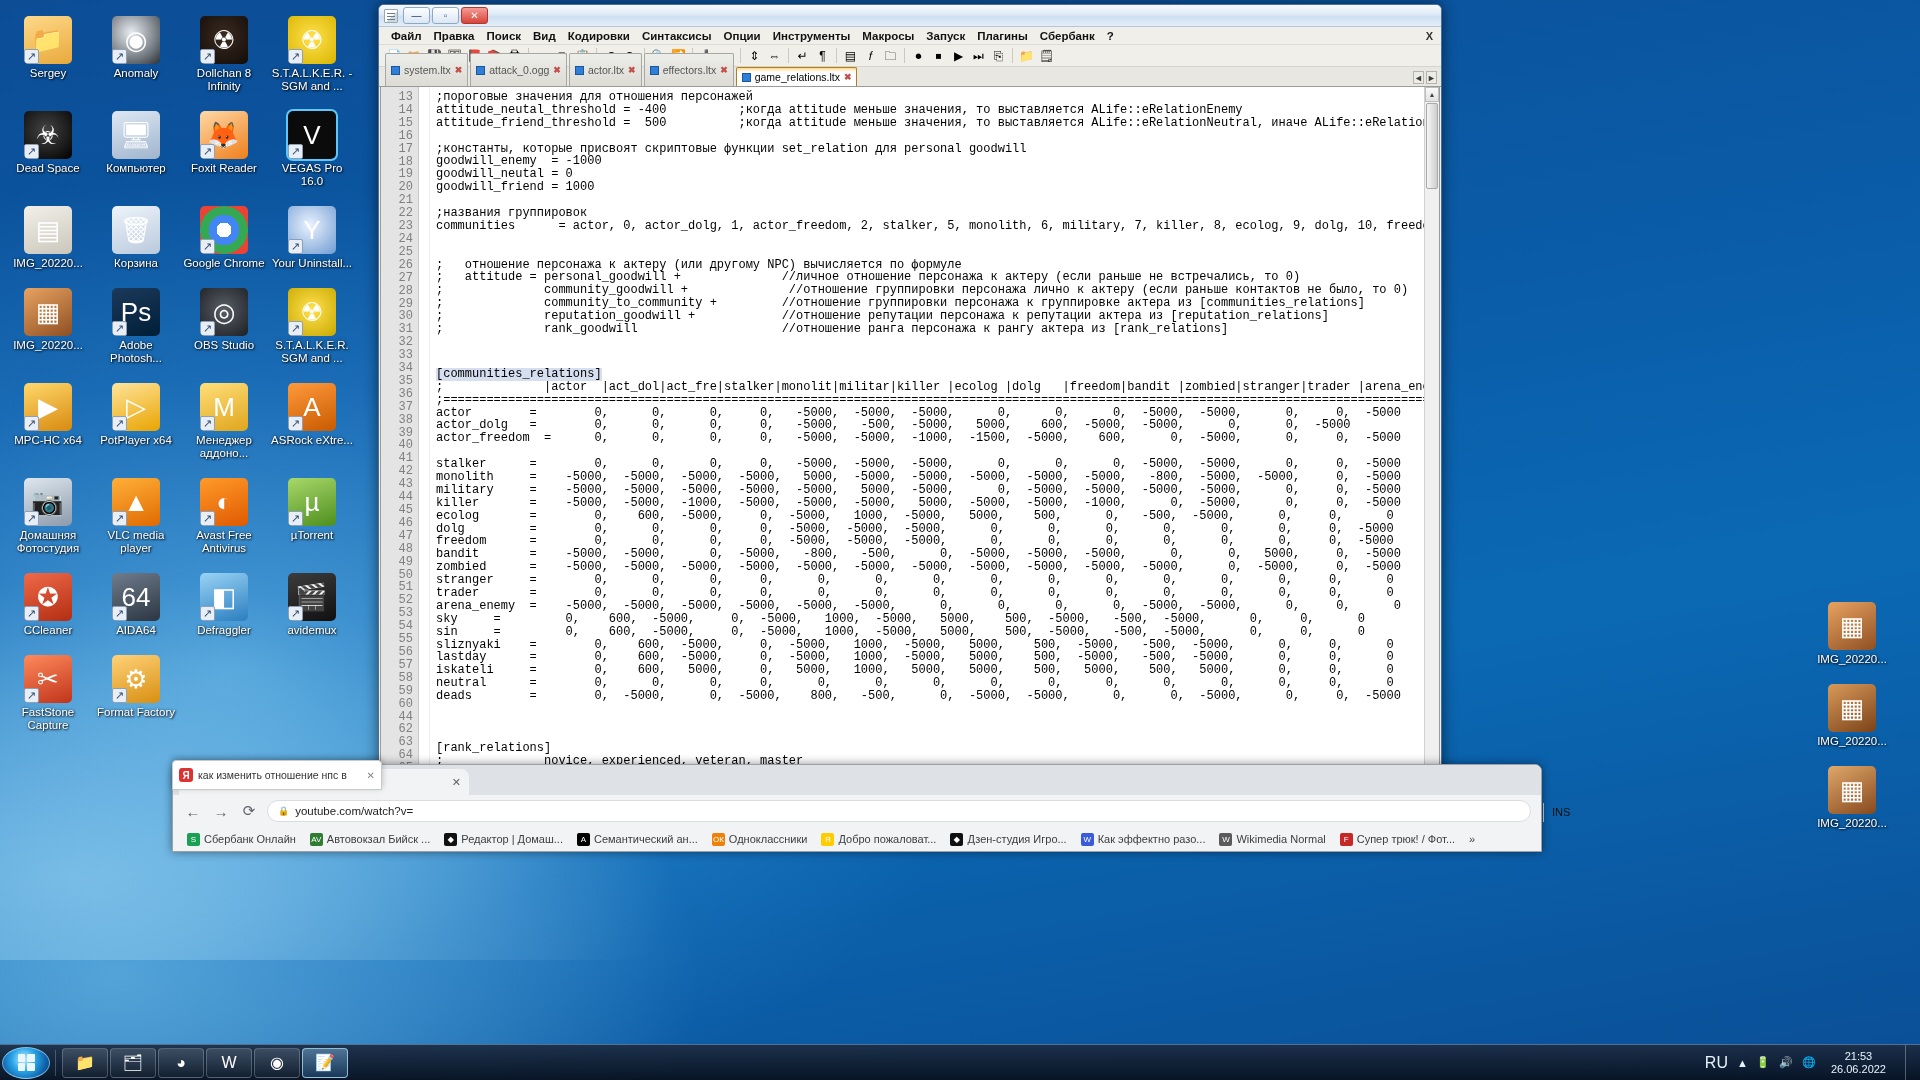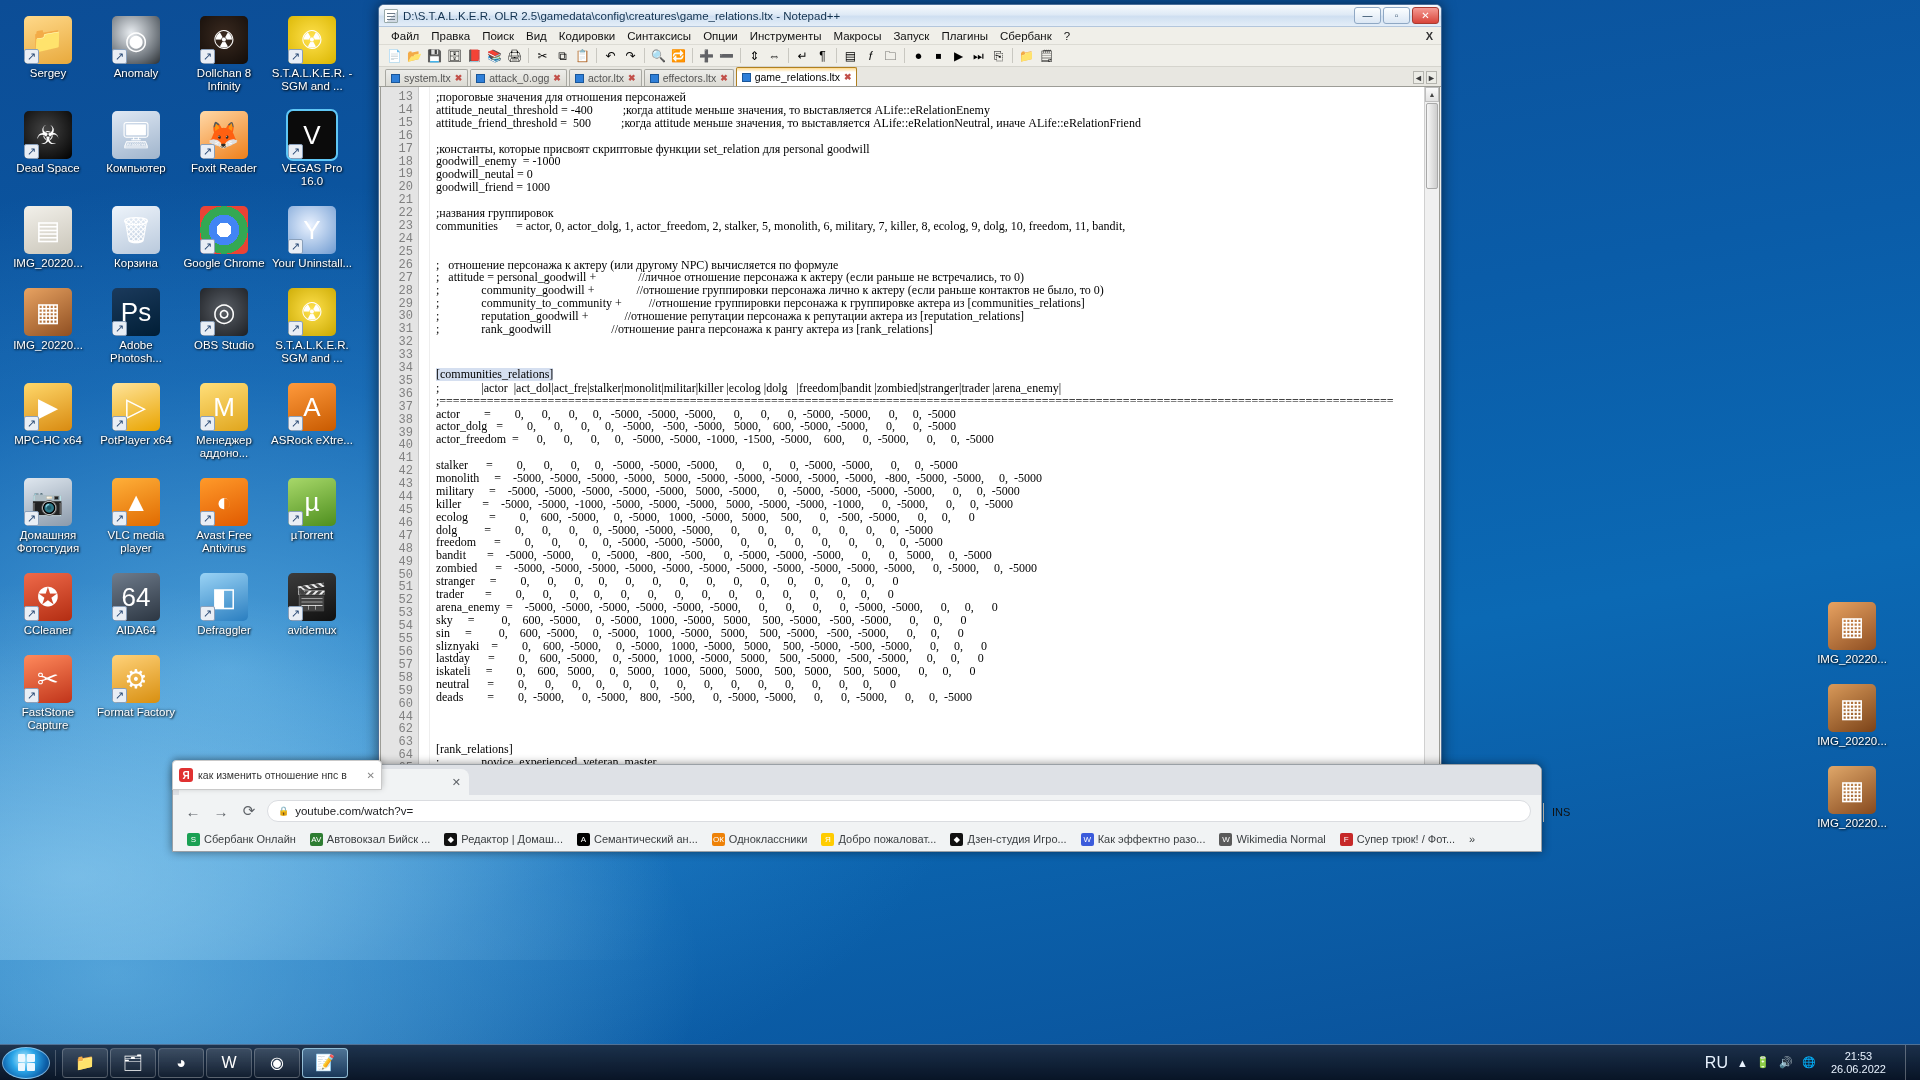--- a/index.html
+++ b/index.html
@@ -76,36 +76,36 @@
     background:linear-gradient(180deg,#fcfeff,#dbe7f4);
     font-size:10px;color:#24425f;display:flex;align-items:center;justify-content:center;
   }
   .wbtn.close{background:linear-gradient(180deg,#f59b94,#d8443a);border-color:#a93a30;color:#fff;}
 
   .menubar{
     height:18px;flex:0 0 18px;display:flex;align-items:center;
     background:#f0efe9;padding-left:6px;font-size:11.5px;color:#111;
     border-bottom:1px solid #dcdbd4; position:relative;
   }
-  .menubar .mi{padding:13px 6px;white-space:nowrap;}
+  .menubar .mi{padding:13px 6px;white-space:nowrap;font-weight:bold;}
   .menubar .xclose{position:absolute;right:8px;font-size:11px;color:#333;font-weight:bold;}
 
   .toolbar{
     height:22px;flex:0 0 22px;display:flex;align-items:center;gap:1px;
     background:#f0efe9;padding-left:6px;border-bottom:1px solid #d5d4cd;
   }
   .tb{width:19px;height:19px;border-radius:2px;display:flex;align-items:center;justify-content:center;font-size:12px;line-height:1;}
   .tbsep{width:1px;height:15px;background:#c9c8c1;margin:0 3px;}
 
   .tabbar{
     height:20px;flex:0 0 20px;display:flex;align-items:flex-end;
     background:#e8e7e1;padding-left:6px;position:relative;border-bottom:1px solid #9c9c96;
   }
   .tab{
-    height:17px;display:flex;align-items:center;gap:4px;padding:0 5px;
+    height:33px;display:flex;align-items:center;gap:4px;padding:0 5px;
     font-size:10.5px;color:#555;background:linear-gradient(180deg,#ededea,#dcdbd4);
     border:1px solid #a8a8a2;border-bottom:none;border-radius:2px 2px 0 0;margin-right:2px;
   }
   .tab .sq{width:9px;height:9px;background:#2f7fd8;border:1px solid #1a5699;}
   .tab .xx{color:#c2504a;font-size:9px;font-weight:bold;}
   .tab.active{
     background:linear-gradient(180deg,#ffd98a,#ffffff 22%,#ffffff);
     color:#000;border-color:#b08020;height:19px;
   }
   .tabscroll{position:absolute;right:4px;bottom:2px;display:flex;gap:2px;}
@@ -117,21 +117,21 @@
     flex:0 0 38px;background:#e4e4e4;color:#808080;text-align:right;
     font-family:"Liberation Mono","DejaVu Sans Mono",monospace;font-size:12px;line-height:12.9px;
     padding:4px 5px 0 0;border-right:1px solid #c8c8c8;user-select:none;
   }
   .foldcol{flex:0 0 11px;background:#fff;border-right:1px solid #eee;padding-top:4px;}
   .code{
     flex:1 1 auto;overflow:hidden;white-space:pre;
     font-family:"Liberation Mono","DejaVu Sans Mono",monospace;
     font-size:12px;line-height:12.9px;padding:4px 0 0 6px;color:#000;min-width:0;
   }
-  .code .ln{height:12.9px;font-family:Liberation Serif, serif;}
+  .code .ln{height:12.9px;}
   .code .sec{background:#d5dff0;margin-top:19px;}
   .vscroll{
     flex:0 0 15px;background:#f0f0f0;border-left:1px solid #d0d0d0;position:relative;
   }
   .vscroll .thumb{position:absolute;left:1px;right:1px;top:16px;height:86px;background:linear-gradient(90deg,#f6f6f6,#cdcdcd);border:1px solid #a9a9a9;border-radius:2px;}
   .vscroll .ar{position:absolute;left:0;right:0;height:15px;background:linear-gradient(180deg,#fafafa,#e1e1e1);border:1px solid #bdbdbd;font-size:7px;display:flex;align-items:center;justify-content:center;color:#444;}
   .vscroll .ar.up{top:0;} .vscroll .ar.dn{bottom:0;}
   .hscroll{
     height:15px;flex:0 0 15px;background:#f0f0f0;margin:0 1px;position:relative;border:1px solid #c9c9c9;border-top:none;
   }
@@ -217,21 +217,20 @@
 
 <div id="desktop"></div>
 
 <div class="icon-grid" id="icon-grid"><div class="dicon"><div class="glyph" style="background: linear-gradient(160deg, rgb(255, 217, 138), rgb(232, 169, 60));">📁<span class="shortcut">↗</span></div><div class="lbl">Sergey</div></div><div class="dicon"><div class="glyph" style="background: radial-gradient(circle at 40% 35%, rgb(233, 237, 241), rgb(110, 117, 124) 65%, rgb(43, 48, 52));">◉<span class="shortcut">↗</span></div><div class="lbl">Anomaly</div></div><div class="dicon"><div class="glyph" style="background: radial-gradient(circle at 50% 40%, rgb(58, 42, 32), rgb(18, 12, 8));">☢<span class="shortcut">↗</span></div><div class="lbl">Dollchan 8 Infinity</div></div><div class="dicon"><div class="glyph" style="background: radial-gradient(circle at 50% 45%, rgb(255, 225, 77), rgb(217, 181, 0));">☢<span class="shortcut">↗</span></div><div class="lbl">S.T.A.L.K.E.R. - SGM and ...</div></div><div class="dicon"><div class="glyph" style="background: radial-gradient(circle at 45% 40%, rgb(68, 68, 68), rgb(0, 0, 0));">☣<span class="shortcut">↗</span></div><div class="lbl">Dead Space</div></div><div class="dicon"><div class="glyph" style="background: linear-gradient(160deg, rgb(223, 232, 244), rgb(159, 180, 204));">🖥</div><div class="lbl">Компьютер</div></div><div class="dicon"><div class="glyph" style="background: linear-gradient(150deg, rgb(255, 217, 168), rgb(239, 127, 26));">🦊<span class="shortcut">↗</span></div><div class="lbl">Foxit Reader</div></div><div class="dicon selected"><div class="glyph" style="background: rgb(11, 11, 11);">V<span class="shortcut">↗</span></div><div class="lbl">VEGAS Pro 16.0</div></div><div class="dicon"><div class="glyph" style="background: linear-gradient(160deg, rgb(242, 240, 234), rgb(202, 198, 186));">▤</div><div class="lbl">IMG_20220...</div></div><div class="dicon"><div class="glyph" style="background: linear-gradient(160deg, rgb(238, 244, 251), rgb(185, 201, 220));">🗑</div><div class="lbl">Корзина</div></div><div class="dicon"><div class="glyph" style="background: radial-gradient(circle, rgb(255, 255, 255) 0px, rgb(255, 255, 255) 22%, rgb(66, 133, 244) 22%, rgb(66, 133, 244) 45%, rgb(52, 168, 83) 45%, rgb(52, 168, 83) 70%, rgb(234, 67, 53) 70%);">◕<span class="shortcut">↗</span></div><div class="lbl">Google Chrome</div></div><div class="dicon"><div class="glyph" style="background: radial-gradient(circle at 45% 40%, rgb(234, 242, 255), rgb(111, 155, 209));">Y<span class="shortcut">↗</span></div><div class="lbl">Your Uninstall...</div></div><div class="dicon"><div class="glyph" style="background: linear-gradient(150deg, rgb(232, 163, 98), rgb(143, 79, 34));">▦</div><div class="lbl">IMG_20220...</div></div><div class="dicon"><div class="glyph" style="background: linear-gradient(160deg, rgb(27, 58, 92), rgb(0, 30, 54));">Ps<span class="shortcut">↗</span></div><div class="lbl">Adobe Photosh...</div></div><div class="dicon"><div class="glyph" style="background: radial-gradient(circle at 50% 45%, rgb(90, 95, 102), rgb(28, 31, 36));">◎<span class="shortcut">↗</span></div><div class="lbl">OBS Studio</div></div><div class="dicon"><div class="glyph" style="background: radial-gradient(circle at 50% 45%, rgb(255, 225, 77), rgb(201, 168, 0));">☢<span class="shortcut">↗</span></div><div class="lbl">S.T.A.L.K.E.R. SGM and ...</div></div><div class="dicon"><div class="glyph" style="background: linear-gradient(160deg, rgb(255, 216, 107), rgb(216, 138, 16));">▶<span class="shortcut">↗</span></div><div class="lbl">MPC-HC x64</div></div><div class="dicon"><div class="glyph" style="background: linear-gradient(160deg, rgb(255, 228, 155), rgb(233, 164, 0));">▷<span class="shortcut">↗</span></div><div class="lbl">PotPlayer x64</div></div><div class="dicon"><div class="glyph" style="background: linear-gradient(160deg, rgb(255, 223, 122), rgb(224, 165, 28));">M<span class="shortcut">↗</span></div><div class="lbl">Менеджер аддоно...</div></div><div class="dicon"><div class="glyph" style="background: linear-gradient(160deg, rgb(255, 154, 60), rgb(200, 90, 0));">A<span class="shortcut">↗</span></div><div class="lbl">ASRock eXtre...</div></div><div class="dicon"><div class="glyph" style="background: linear-gradient(160deg, rgb(223, 231, 239), rgb(139, 154, 171));">📷<span class="shortcut">↗</span></div><div class="lbl">Домашняя Фотостудия</div></div><div class="dicon"><div class="glyph" style="background: linear-gradient(160deg, rgb(255, 176, 58), rgb(224, 106, 0));">▲<span class="shortcut">↗</span></div><div class="lbl">VLC media player</div></div><div class="dicon"><div class="glyph" style="background: linear-gradient(160deg, rgb(255, 154, 42), rgb(224, 90, 0));">◐<span class="shortcut">↗</span></div><div class="lbl">Avast Free Antivirus</div></div><div class="dicon"><div class="glyph" style="background: linear-gradient(160deg, rgb(168, 216, 106), rgb(78, 143, 30));">µ<span class="shortcut">↗</span></div><div class="lbl">µTorrent</div></div><div class="dicon"><div class="glyph" style="background: linear-gradient(160deg, rgb(239, 106, 74), rgb(179, 45, 18));">✪<span class="shortcut">↗</span></div><div class="lbl">CCleaner</div></div><div class="dicon"><div class="glyph" style="background: linear-gradient(160deg, rgb(111, 124, 140), rgb(44, 54, 66));">64<span class="shortcut">↗</span></div><div class="lbl">AIDA64</div></div><div class="dicon"><div class="glyph" style="background: linear-gradient(160deg, rgb(154, 211, 245), rgb(42, 126, 192));">◧<span class="shortcut">↗</span></div><div class="lbl">Defraggler</div></div><div class="dicon"><div class="glyph" style="background: linear-gradient(160deg, rgb(60, 60, 60), rgb(16, 16, 16));">🎬<span class="shortcut">↗</span></div><div class="lbl">avidemux</div></div><div class="dicon"><div class="glyph" style="background: linear-gradient(160deg, rgb(255, 138, 92), rgb(192, 52, 26));">✂<span class="shortcut">↗</span></div><div class="lbl">FastStone Capture</div></div><div class="dicon"><div class="glyph" style="background: linear-gradient(160deg, rgb(255, 210, 122), rgb(216, 143, 16));">⚙<span class="shortcut">↗</span></div><div class="lbl">Format Factory</div></div></div>
 <div class="right-icons" id="right-icons"><div class="dicon"><div class="glyph" style="background: linear-gradient(150deg, rgb(232, 163, 98), rgb(143, 79, 34));">▦</div><div class="lbl">IMG_20220...</div></div><div class="dicon"><div class="glyph" style="background: linear-gradient(150deg, rgb(217, 154, 90), rgb(122, 66, 24));">▦</div><div class="lbl">IMG_20220...</div></div><div class="dicon"><div class="glyph" style="background: linear-gradient(150deg, rgb(224, 168, 106), rgb(134, 73, 30));">▦</div><div class="lbl">IMG_20220...</div></div></div>
 
 <div id="npp">
 
   <div class="titlebar">
     <span class="tico"></span>
-    <span class="title-text">D:\S.T.A.L.K.E.R. OLR 2.5\gamedata\config\creatures\game_relations.ltx - Notepad++</span>
     <span class="wbtns">
       <span class="wbtn">—</span>
       <span class="wbtn">▫</span>
       <span class="wbtn close">✕</span>
     </span>
   </div>
 
   <div class="menubar" id="menubar">
     <span class="mi">Файл</span>
       <span class="mi">Правка</span>

